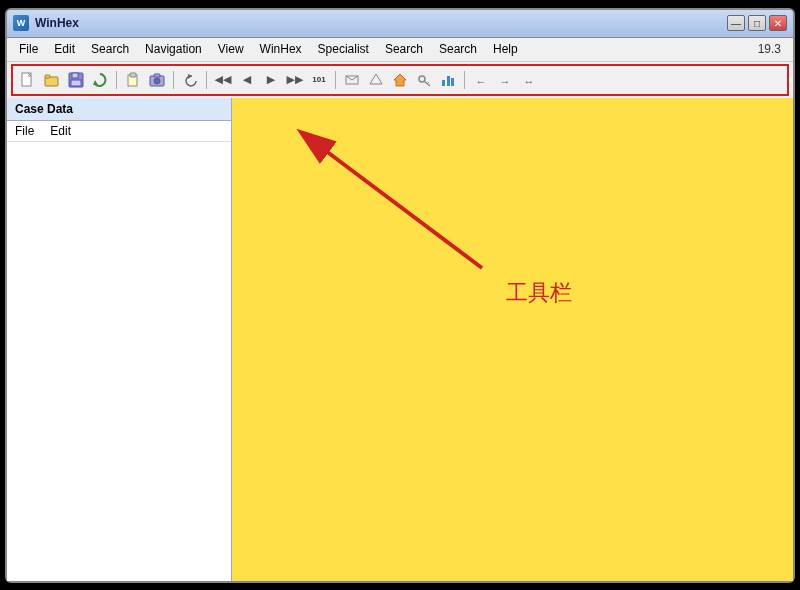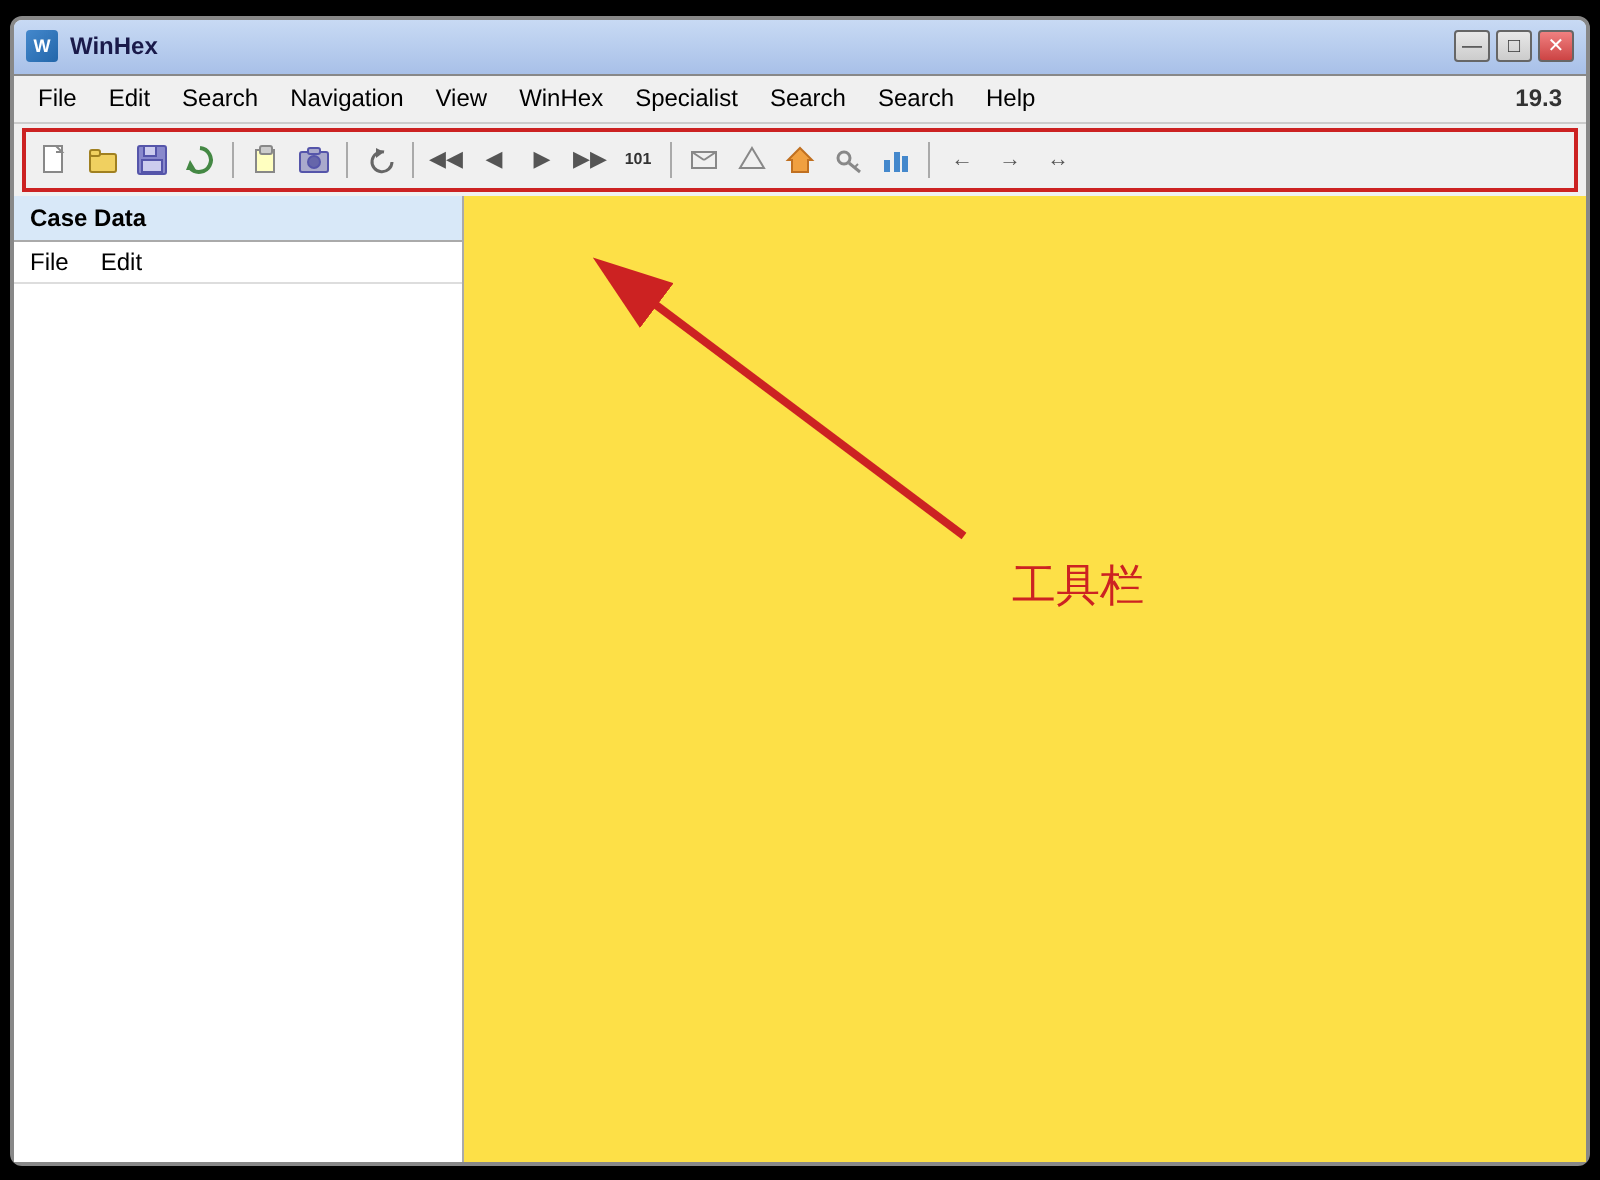--- a/index.html
+++ b/index.html
@@ -101,21 +101,20 @@
       padding: 3px 8px;
       font-size: 12px;
       cursor: pointer;
       color: #000;
       border-radius: 2px;
     }
     .menu-version {
       font-size: 12px;
       color: #333;
       padding-right: 8px;
-      font-weight: bold;
     }
 
     
     .toolbar {
       background: #f0f0f0;
       height: 32px;
       display: flex;
       align-items: center;
       padding: 2px 4px;
       border-bottom: 2px solid #cc2222;

